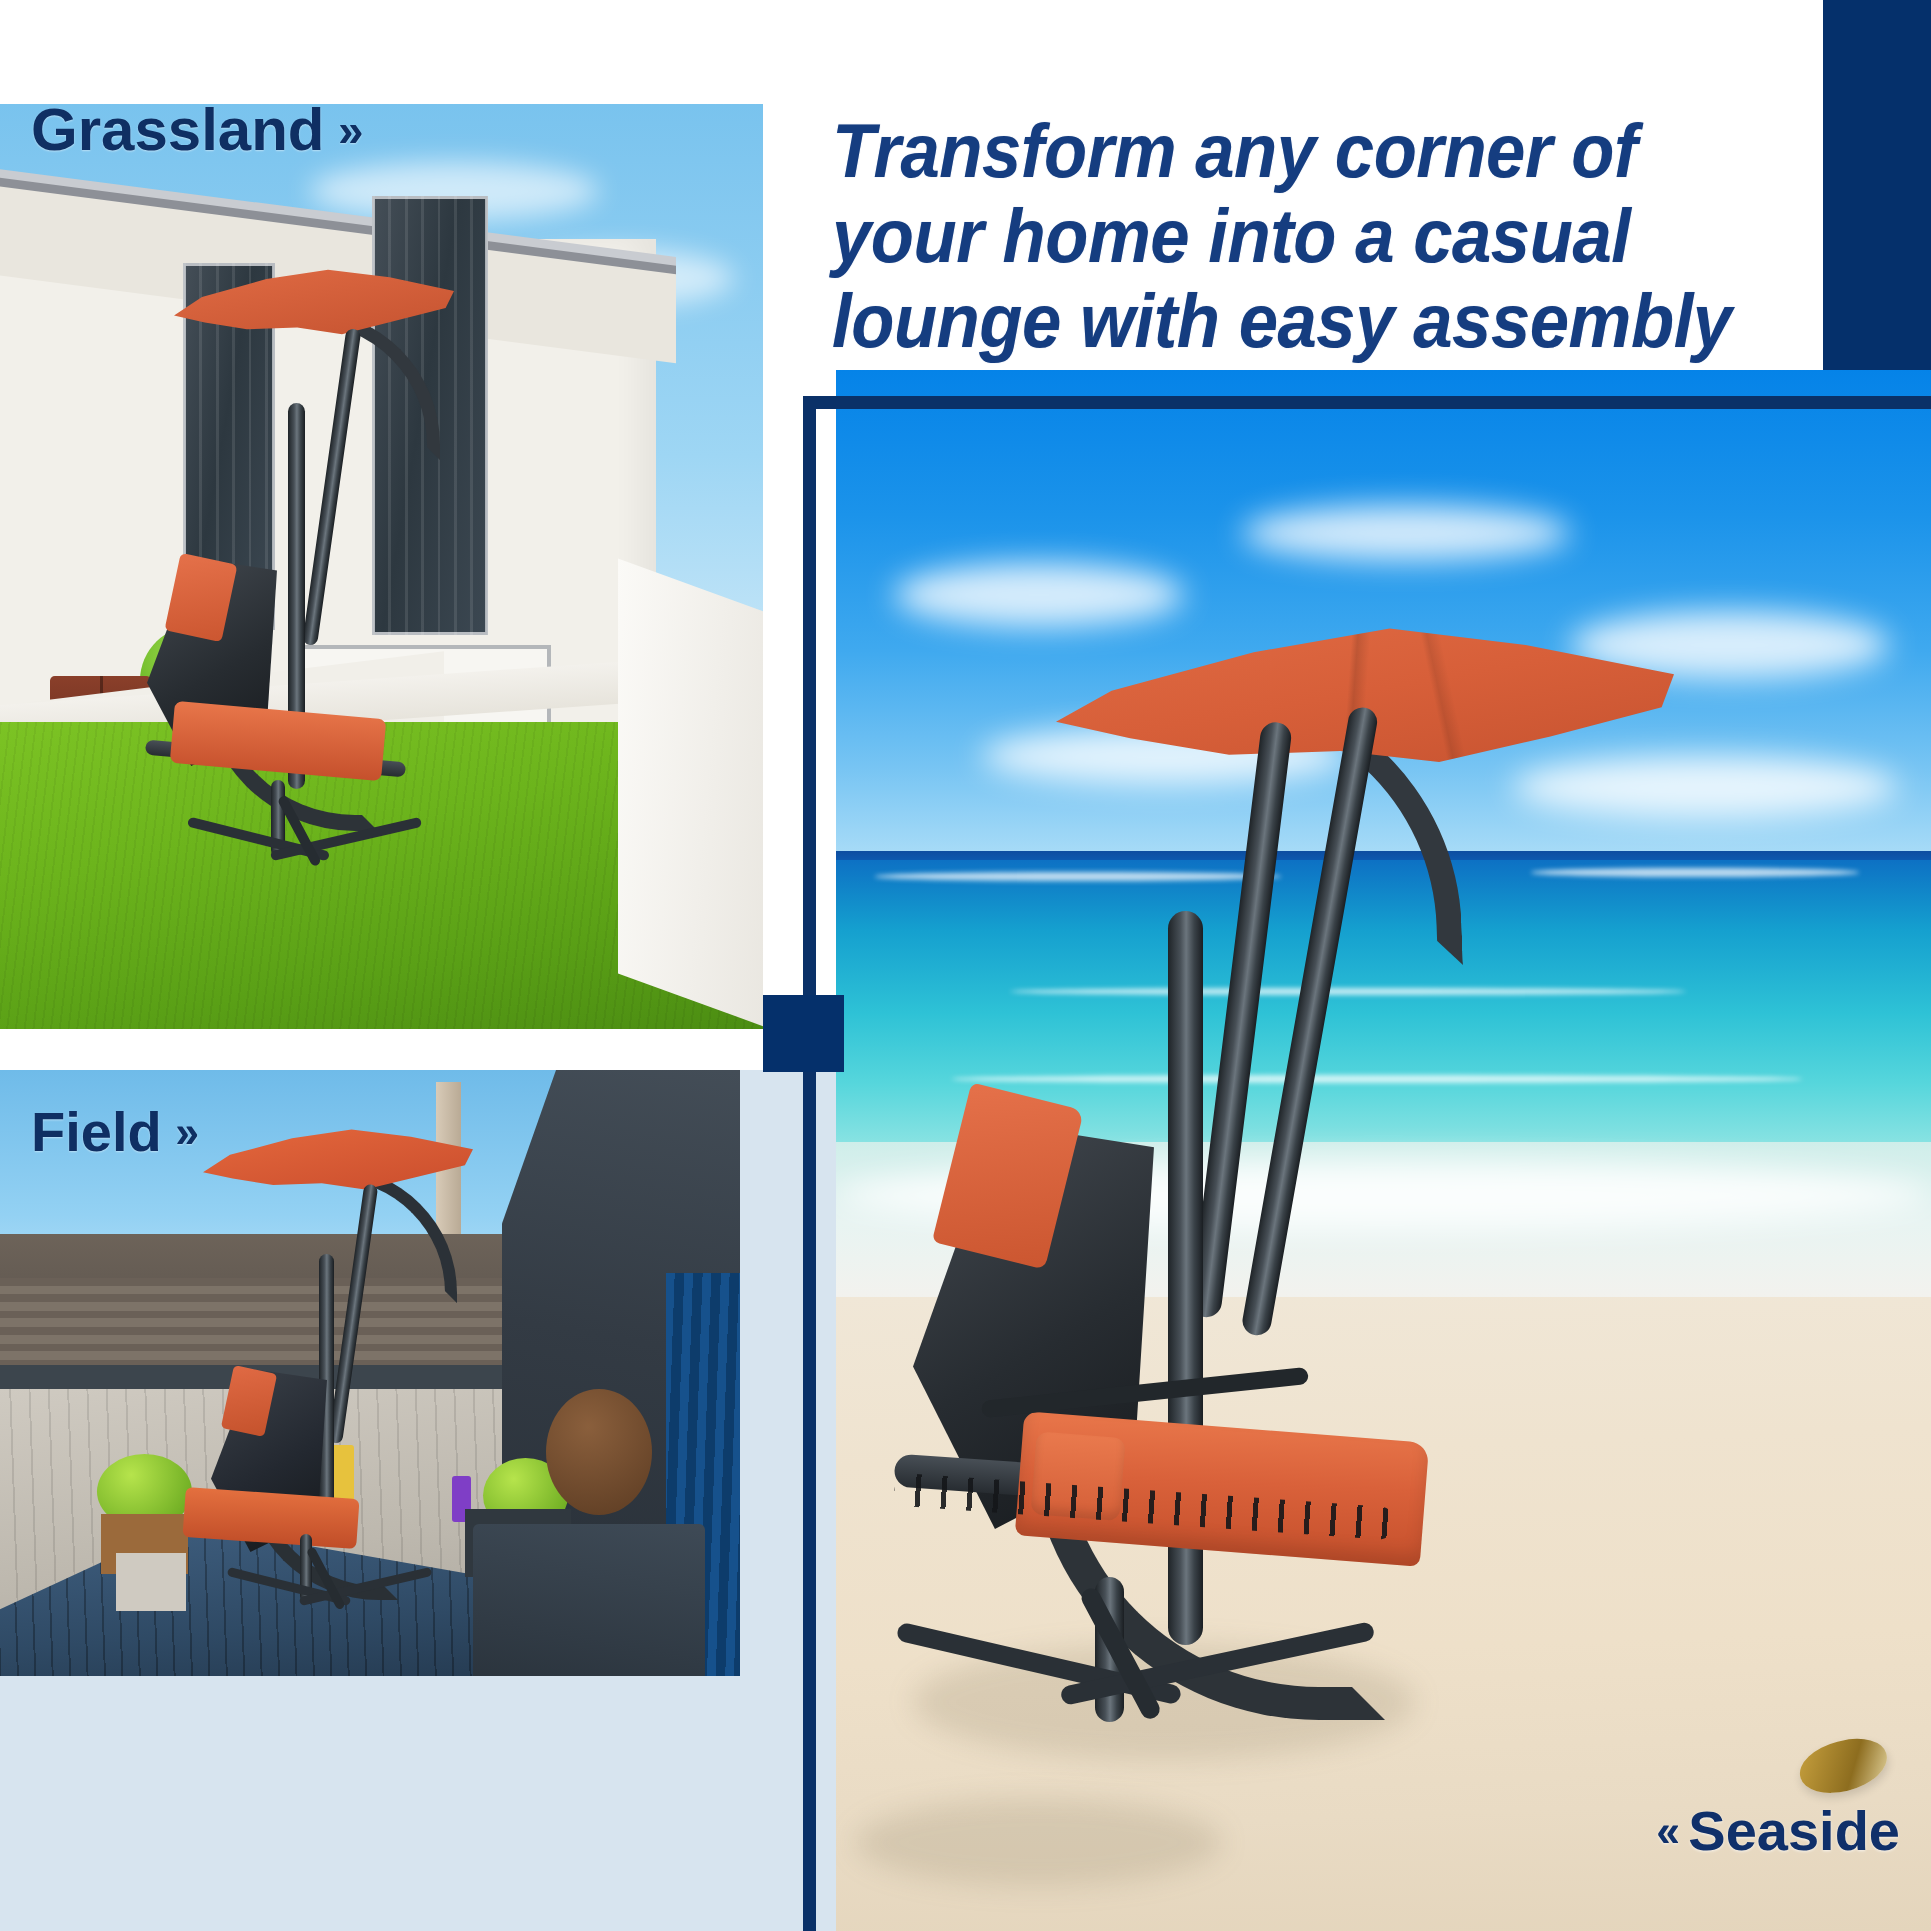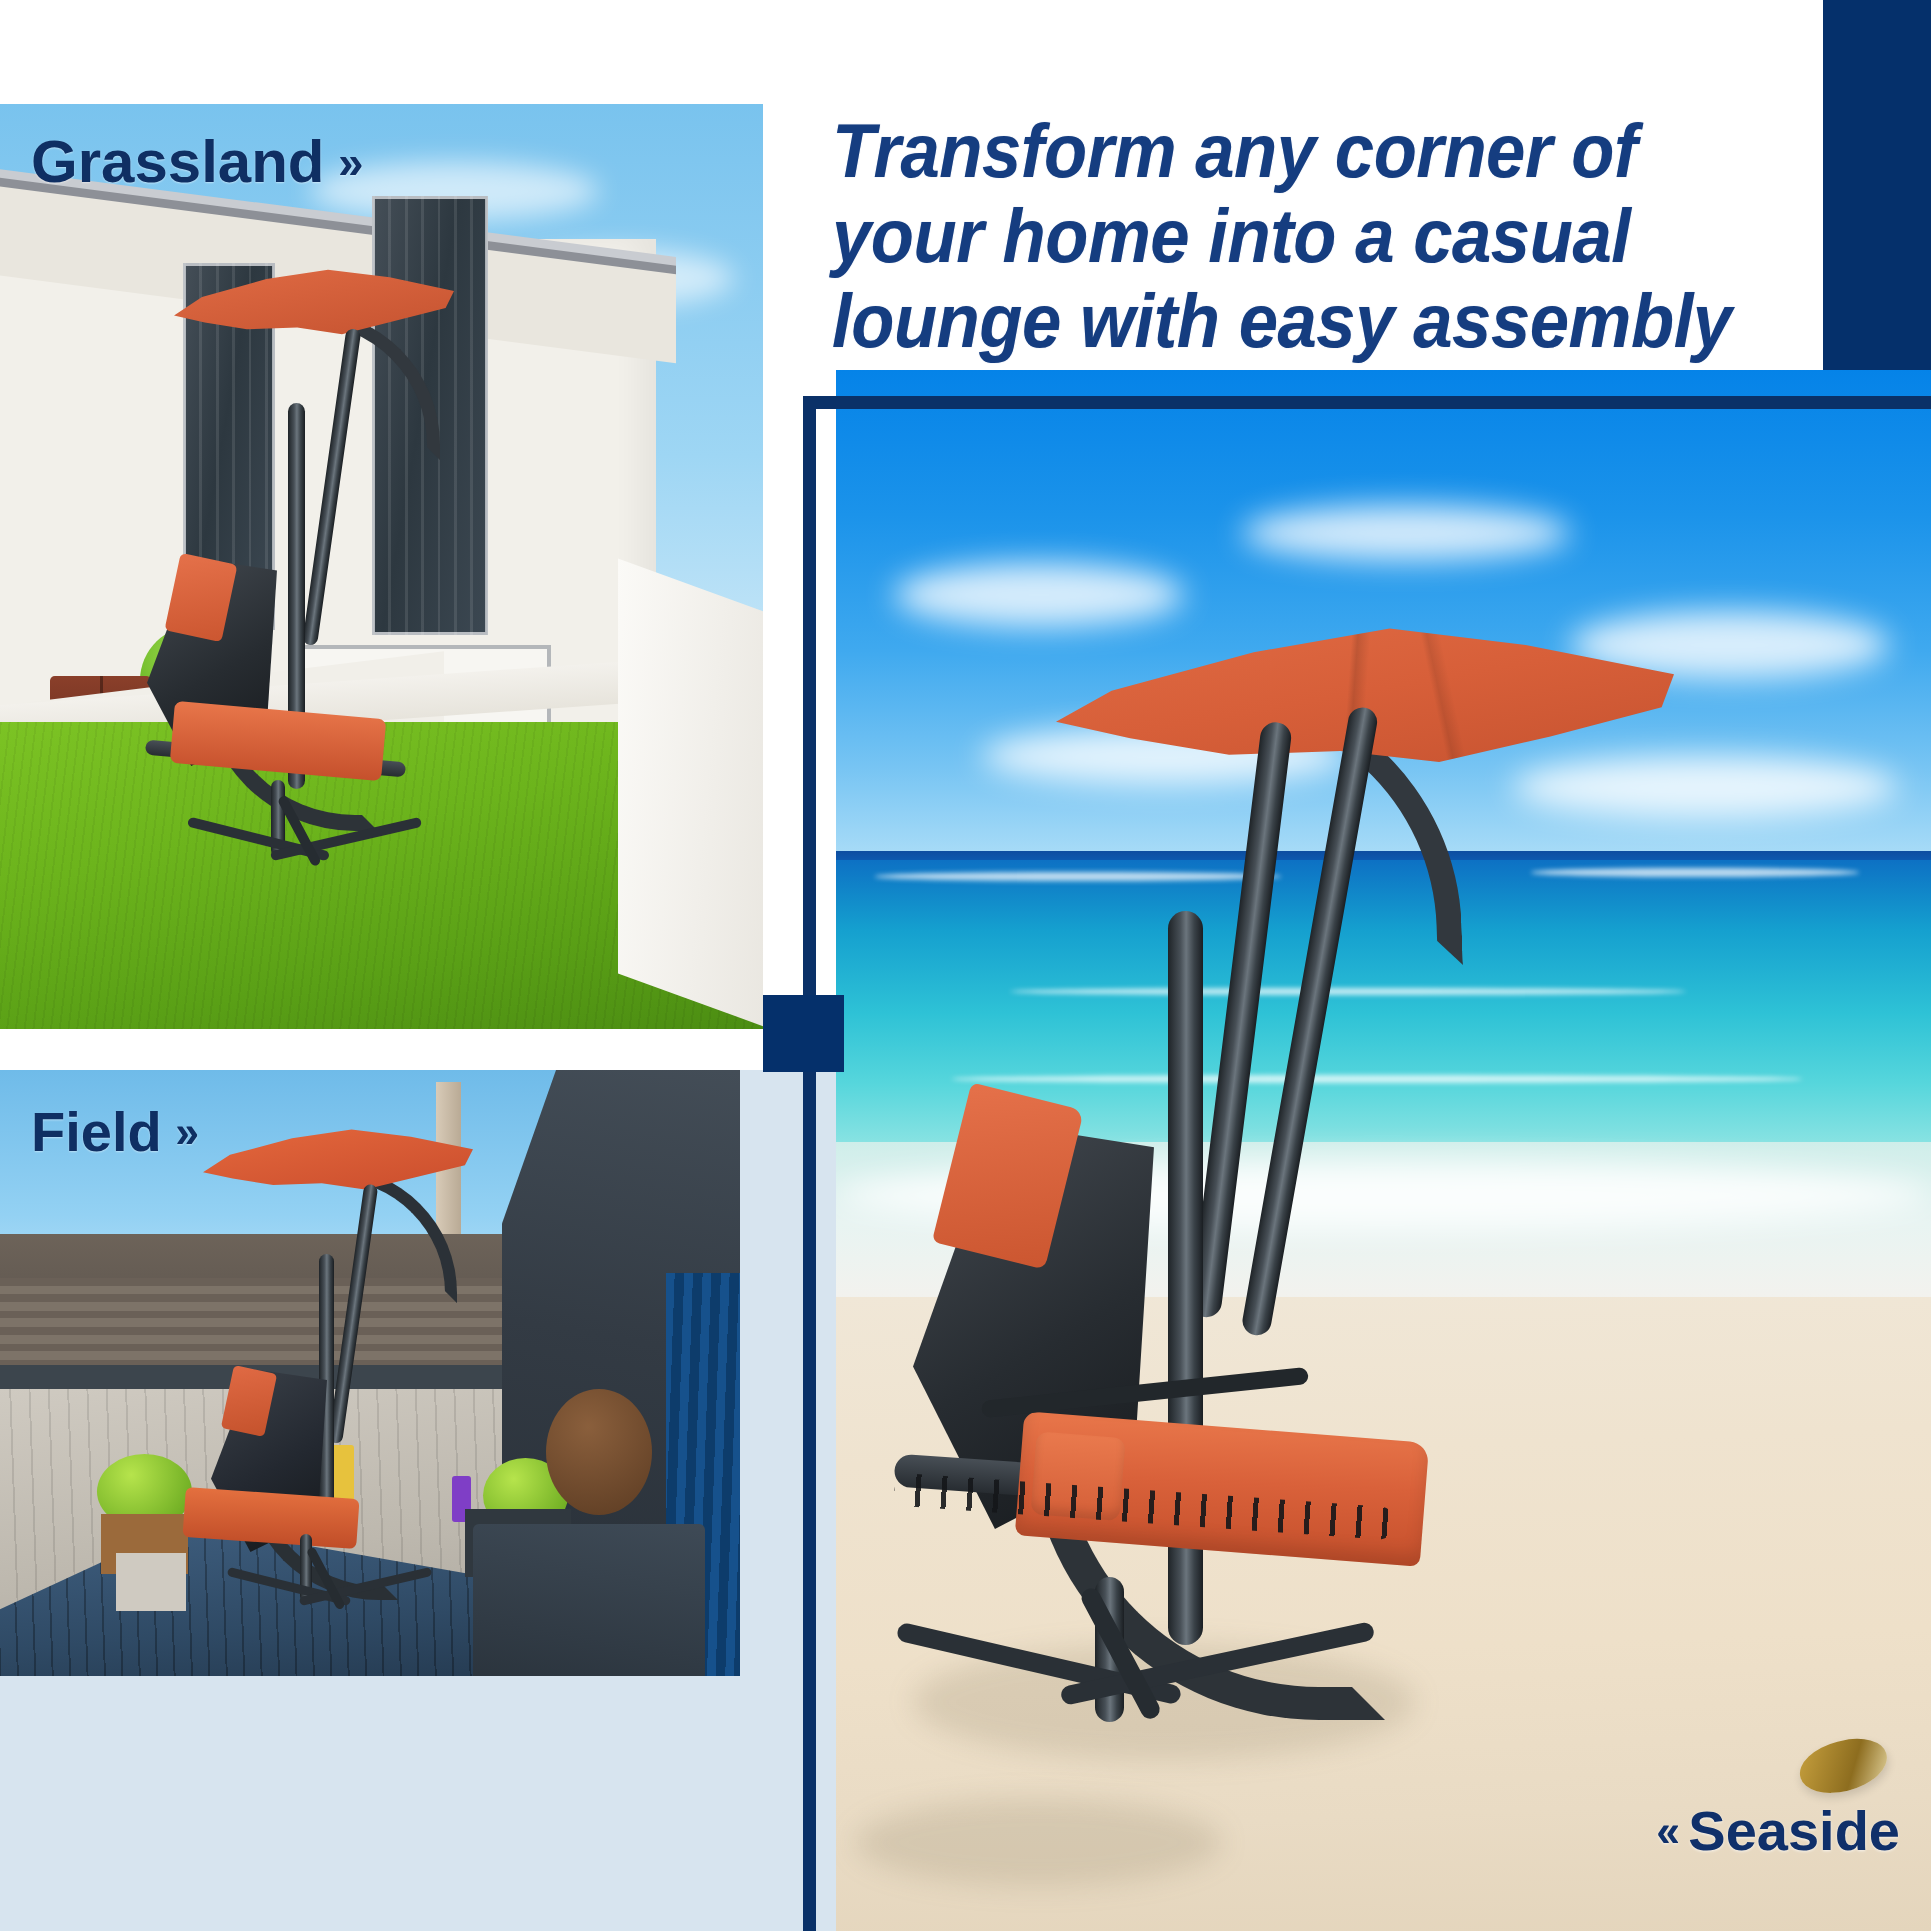--- a/index.html
+++ b/index.html
@@ -251,21 +251,21 @@
   .flc-b2{position:absolute;left:124px;top:454px;width:135px;height:8.7px;background:#2a3036;border-radius:5.8px;transform:rotate(-13deg);}
   .flc-b3{position:absolute;left:118px;top:446px;width:68px;height:8.7px;background:#262c31;border-radius:5.8px;transform:rotate(62deg);}
 
   
   .scene-label{
     position:absolute;color:#0f2f63;font-weight:bold;
     font-family:"Liberation Sans","DejaVu Sans",sans-serif;
     white-space:nowrap;display:flex;align-items:center;gap:13.5px;
     text-shadow:0 1px 1.9px rgba(255,255,255,.45);
   }
-  .label-grassland{left:31px;top:95px;font-size:60px;margin-top:32px;}
+  .label-grassland{left:31px;top:95px;font-size:60px;}
   .label-field{left:31px;top:1099px;font-size:56px;}
   .label-seaside{right:31px;bottom:68px;font-size:56px;color:#10306a;
     text-shadow:0 1px 2.9px rgba(255,255,255,.7);}
   .chev{font-size:0.78em;font-weight:bold;letter-spacing:-0.12em;}
 </style>
 </head>
 <body>
 
 <div class="stage">
 

